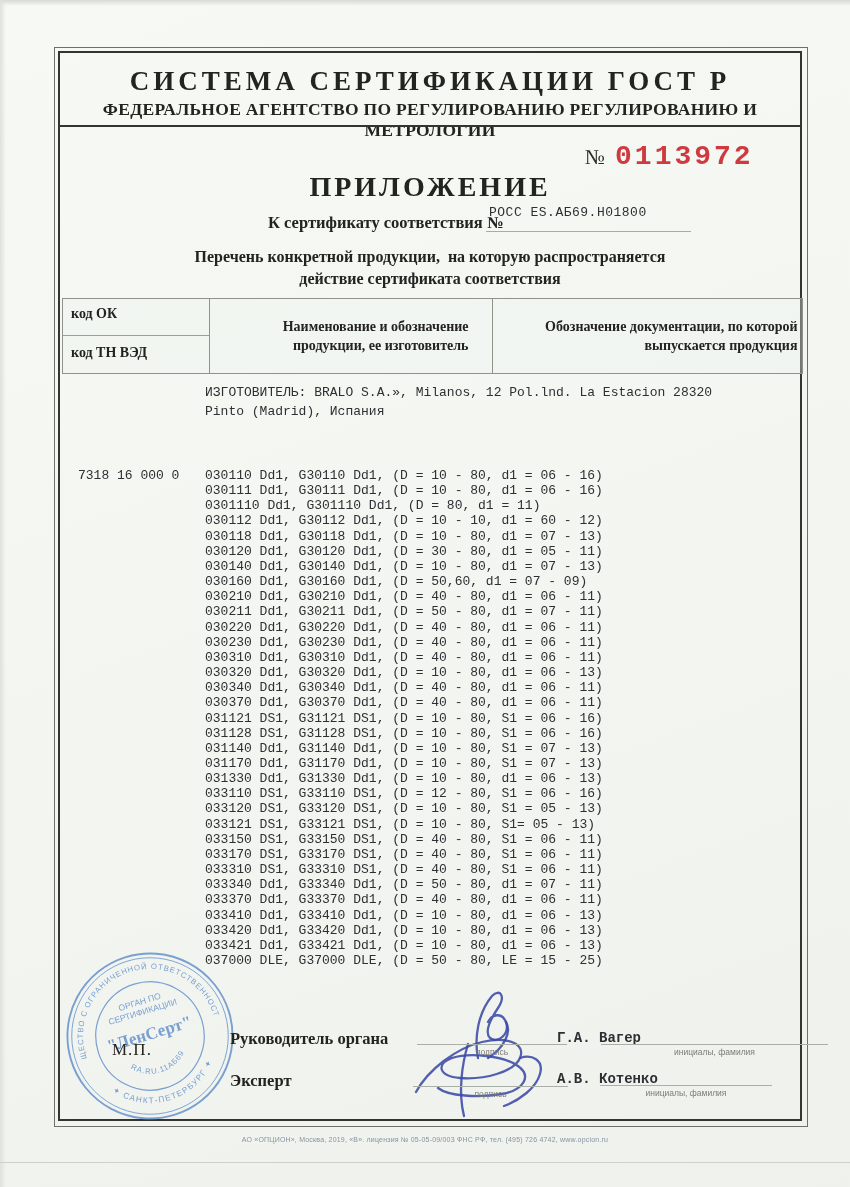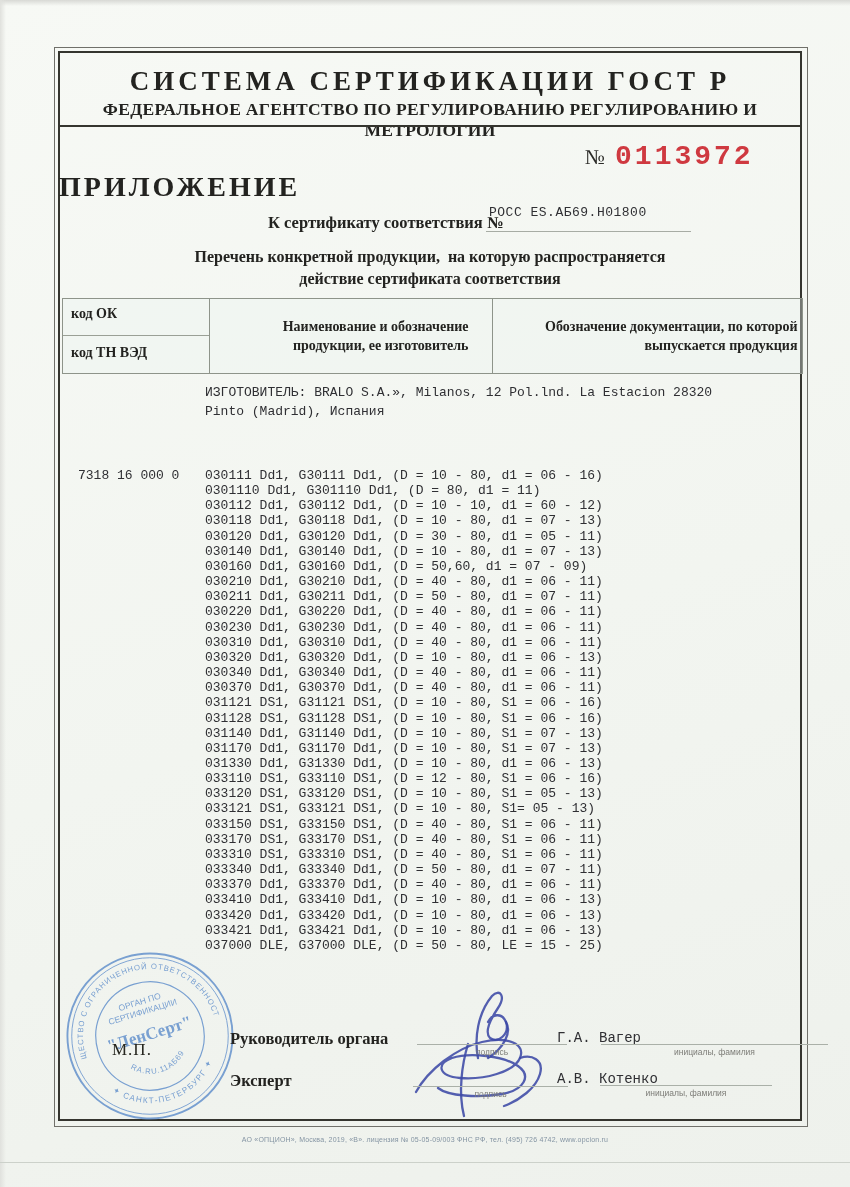--- a/index.html
+++ b/index.html
@@ -21,21 +21,21 @@
   .hdr1{left:59px;top:66px;width:742px;text-align:center;font-size:27px;font-weight:700;
         letter-spacing:4px;color:#232320;}
   .hdr2{left:59px;top:99px;width:742px;text-align:center;font-size:17.5px;font-weight:700;
         letter-spacing:.3px;color:#232320;}
   
   .doc-no{left:585px;top:141px;display:flex;align-items:baseline;}
   .no-sign{font-size:21px;color:#2b2b28;font-family:"Liberation Serif",serif;}
   .no-digits{font-family:"Liberation Mono",monospace;font-weight:700;font-size:28px;
              letter-spacing:3px;margin-left:10px;}
   
-  .title{left:59px;top:171px;width:742px;font-size:28px;font-weight:700;
+  .title{left:59px;top:171px;width:742px;text-align:center;font-size:28px;font-weight:700;
          letter-spacing:3px;color:#232320;}
   .cert-label{left:268px;top:213px;font-size:16.5px;font-weight:700;color:#232320;}
   .cert-value{left:489px;top:205px;font-family:"Liberation Mono",monospace;font-size:13px;
               letter-spacing:.5px;color:#30333a;}
   .cert-underline{left:486px;top:231px;width:205px;height:1px;background:#a7aca4;}
   .sub1{left:59px;top:248px;width:742px;text-align:center;font-size:16px;font-weight:700;color:#232320;white-space:pre;}
   .sub2{left:59px;top:270px;width:742px;text-align:center;font-size:16px;font-weight:700;color:#232320;}
   
   .tbl{left:62px;top:298px;width:739px;height:74px;border:1px solid #8e948a;display:flex;background:rgba(236,244,240,.35);}
   .tbl-col1{width:146px;border-right:1px solid #8e948a;display:flex;flex-direction:column;}
@@ -54,21 +54,21 @@
   .products{left:78px;top:468px;}
   .prod-row{display:flex;margin-bottom:13px;}
   .prod-code{width:127px;font-family:"Liberation Mono",monospace;font-size:13px;
              line-height:15.15px;color:#2f2f33;flex:none;}
   .prod-line{font-family:"Liberation Mono",monospace;font-size:13px;line-height:15.15px;
              color:#2f2f33;white-space:pre;}
   
   .role{left:230px;font-size:16.5px;font-weight:700;color:#232320;}
   .sigline{height:1px;background:#aab0a8;}
   .caption{font-family:"Liberation Sans",sans-serif;font-size:8.5px;color:#7d7d78;text-align:center;}
-  .name{left:557px;font-family:"Liberation Mono",monospace;font-size:14px;color:#2f2f33;}
+  .name{left:557px;font-family:"Liberation Mono",monospace;font-size:14px;color:#2f2f33;font-weight:bold;}
   
   .stamp{left:64px;top:950px;transform:rotate(-17deg);opacity:.82;}
   .mp{left:112px;top:1040px;font-size:17px;color:#26261f;letter-spacing:1px;}
   .sig{position:absolute;}
   .sig path{fill:none;stroke:#3c49a6;stroke-width:2.3;stroke-linecap:round;opacity:.88;}
   
   .footer{left:0;top:1136px;width:850px;text-align:center;
           font-family:"Liberation Sans",sans-serif;font-size:7px;color:#8494a3;letter-spacing:.2px;}
   .bottom-line{left:0;top:1162px;width:850px;height:1px;background:#ccd1ca;}
 </style>
@@ -115,20 +115,21 @@
 
   <div class="abs manu mono">
     <div>ИЗГОТОВИТЕЛЬ: BRALO S.A.», Milanos, 12 Pol.lnd. La Estacion 28320</div>
     <div>Pinto (Madrid), Испания</div>
   </div>
 
   <div class="abs products" id="products">
       <div class="prod-row">
         <div class="prod-code">7318 16 000 0</div>
         <div>
+          <div class="prod-line">030110 Dd1, G30110 Dd1, (D = 10 - 80, d1 = 06 - 16)</div>
           <div class="prod-line">030111 Dd1, G30111 Dd1, (D = 10 - 80, d1 = 06 - 16)</div>
           <div class="prod-line">0301110 Dd1, G301110 Dd1, (D = 80, d1 = 11)</div>
           <div class="prod-line">030112 Dd1, G30112 Dd1, (D = 10 - 10, d1 = 60 - 12)</div>
           <div class="prod-line">030118 Dd1, G30118 Dd1, (D = 10 - 80, d1 = 07 - 13)</div>
           <div class="prod-line">030120 Dd1, G30120 Dd1, (D = 30 - 80, d1 = 05 - 11)</div>
           <div class="prod-line">030140 Dd1, G30140 Dd1, (D = 10 - 80, d1 = 07 - 13)</div>
           <div class="prod-line">030160 Dd1, G30160 Dd1, (D = 50,60, d1 = 07 - 09)</div>
           <div class="prod-line">030210 Dd1, G30210 Dd1, (D = 40 - 80, d1 = 06 - 11)</div>
           <div class="prod-line">030211 Dd1, G30211 Dd1, (D = 50 - 80, d1 = 07 - 11)</div>
           <div class="prod-line">030220 Dd1, G30220 Dd1, (D = 40 - 80, d1 = 06 - 11)</div>

